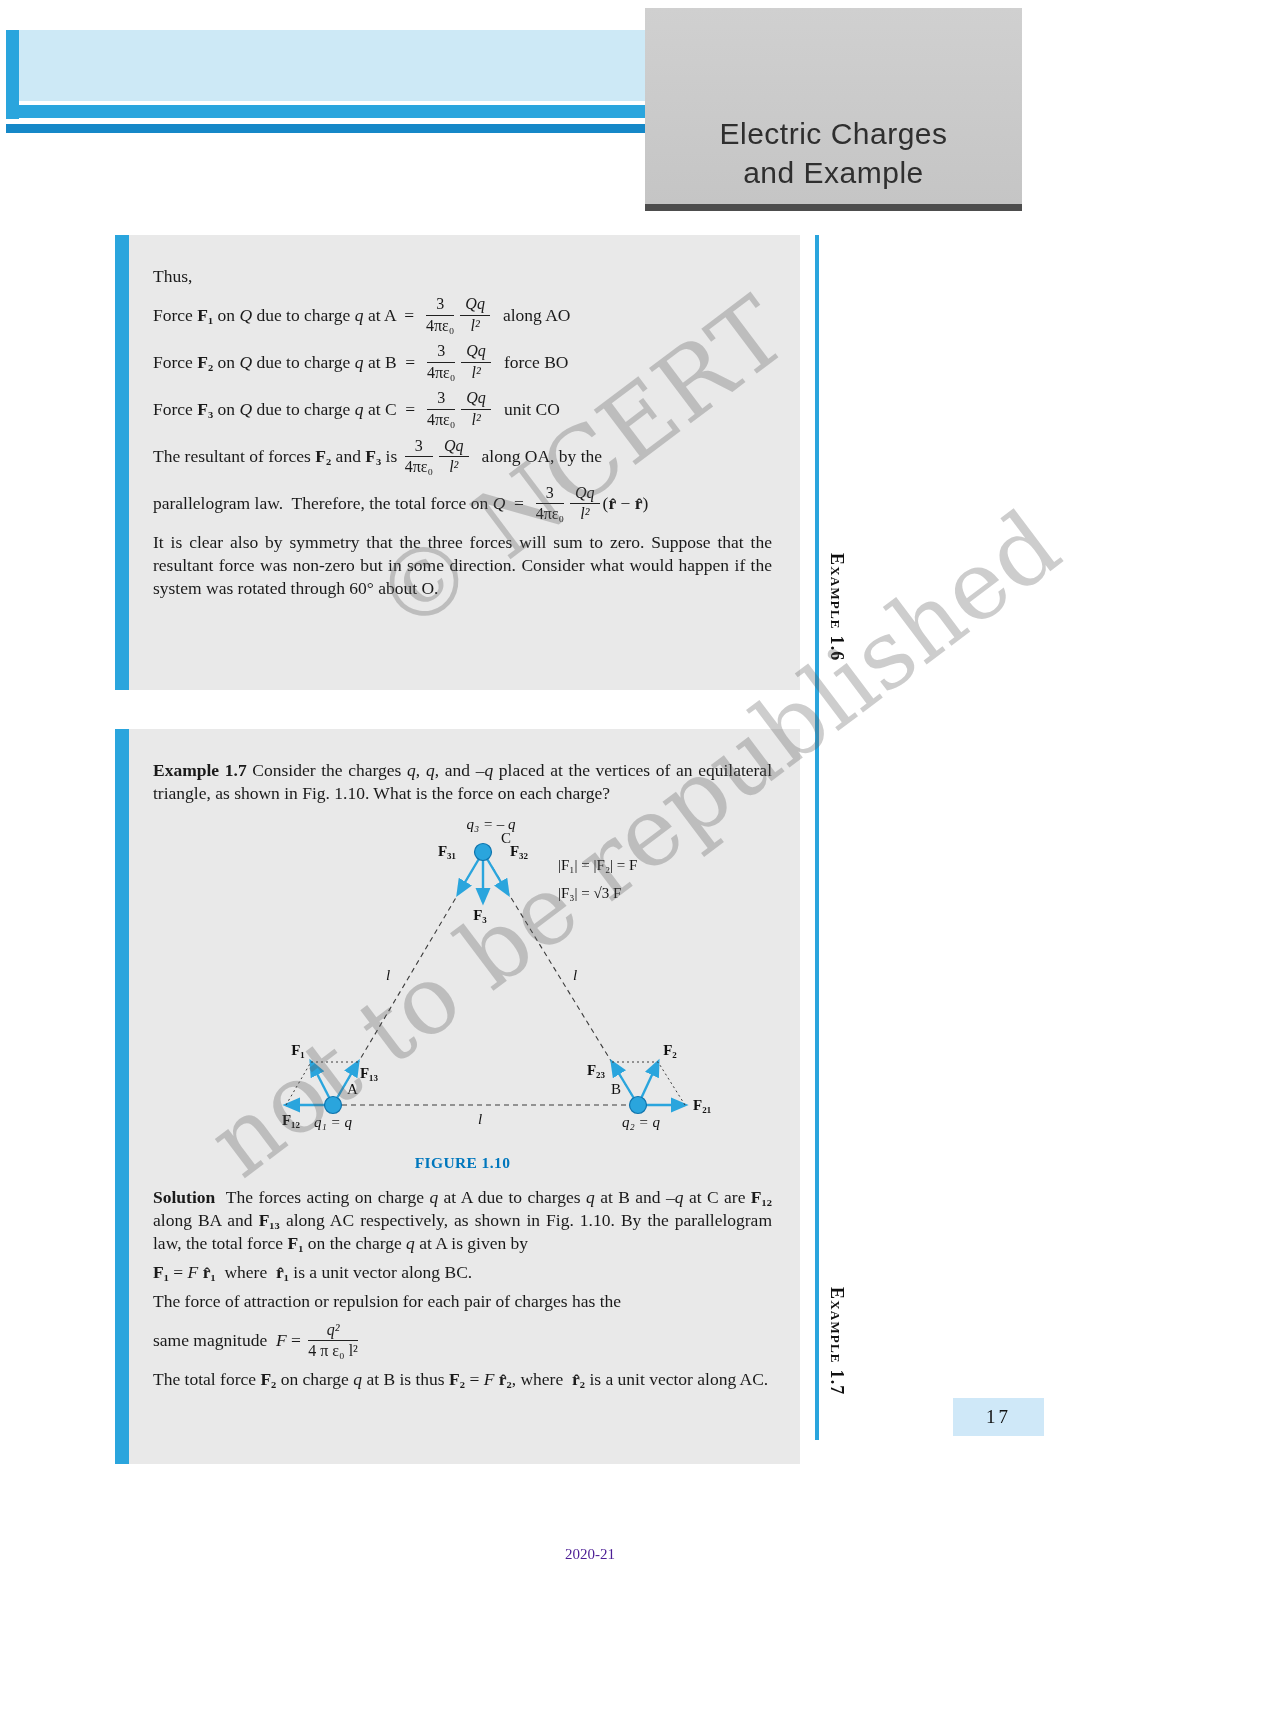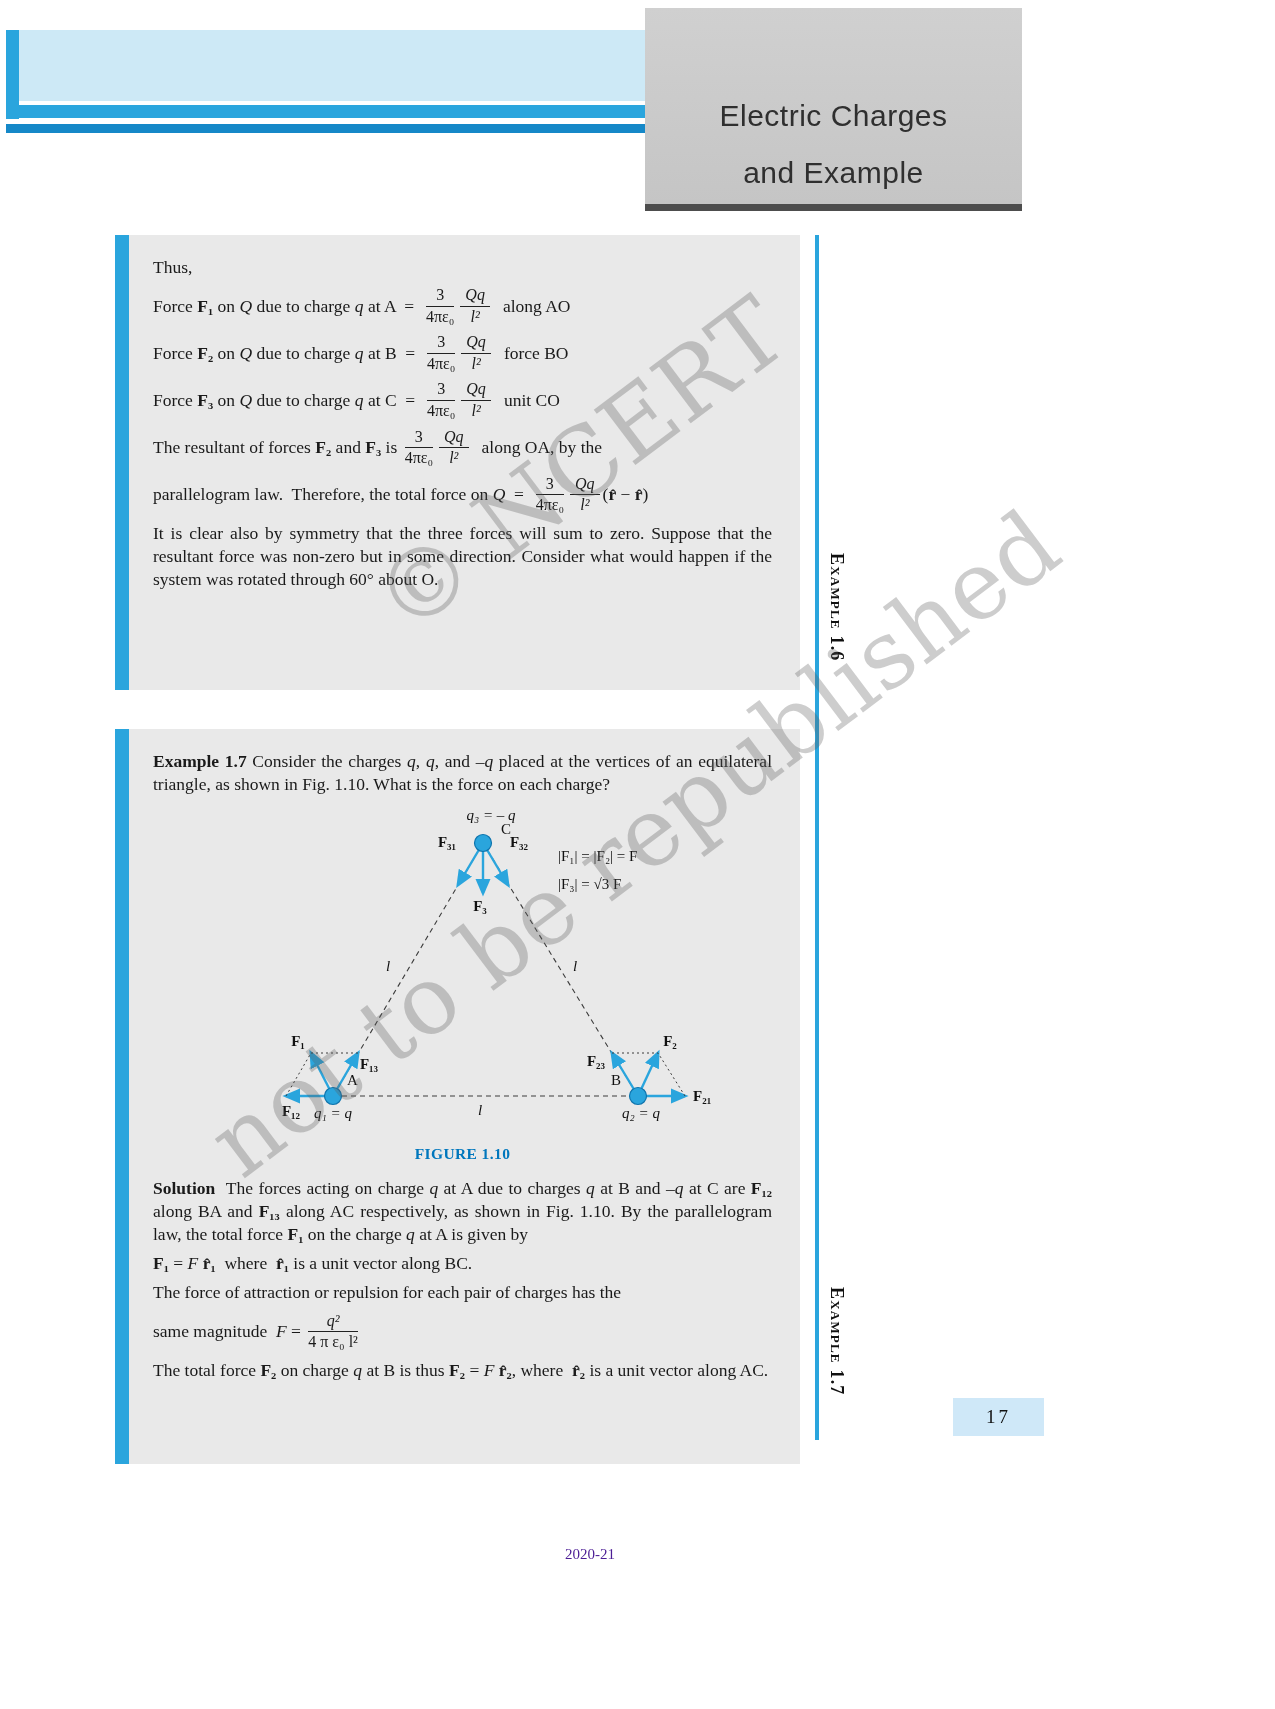--- a/index.html
+++ b/index.html
@@ -8,26 +8,26 @@
 
   
   .band{position:absolute;left:6px;top:30px;width:1016px;height:71px;background:var(--band,#cde9f6);}
   .stripe1{position:absolute;left:6px;top:105px;width:1016px;height:13px;background:var(--accent,#2aa5dd);}
   .stripe2{position:absolute;left:6px;top:124px;width:1016px;height:9px;background:var(--stripe2,#1588c8);}
   .notch{position:absolute;left:6px;top:30px;width:13px;height:89px;background:var(--accent,#2aa5dd);}
 
   .title-box{position:absolute;left:645px;top:8px;width:377px;height:203px;box-sizing:border-box;
              background:linear-gradient(180deg,#d0d0d0 0%,var(--titlegray,#c5c5c5) 100%);
              border-bottom:7px solid #4d4d4d;display:flex;flex-direction:column;justify-content:flex-end;
-             align-items:center;padding-bottom:12px;font-family:"Liberation Sans",sans-serif;z-index:3;gap:18px;}
+             align-items:center;padding-bottom:12px;font-family:"Liberation Sans",sans-serif;z-index:3;}
   .title-line{font-size:30px;color:#2f2f2f;line-height:1.28;letter-spacing:0.5px;}
 
   
   .content-box{position:absolute;left:115px;width:685px;background:var(--boxgray,#e9e9e9);
-               box-sizing:border-box;padding:21px 28px 10px 38px;}
+               box-sizing:border-box;padding:30px 28px 10px 38px;}
   .content-box::before{content:"";position:absolute;left:0;top:0;bottom:0;width:14px;background:var(--accent,#2aa5dd);}
   .box1{top:235px;height:455px;}
   .box2{top:729px;height:735px;}
 
   .para{margin:0 0 6px;font-size:17.5px;line-height:1.33;text-align:justify;white-space:pre-wrap;}
   .thus{text-align:left;margin-bottom:4px;}
   .rb{font-weight:bold;}
   .ri{font-style:italic;}
 
   .eqline{display:flex;align-items:center;margin:7px 0;font-size:17.5px;}

